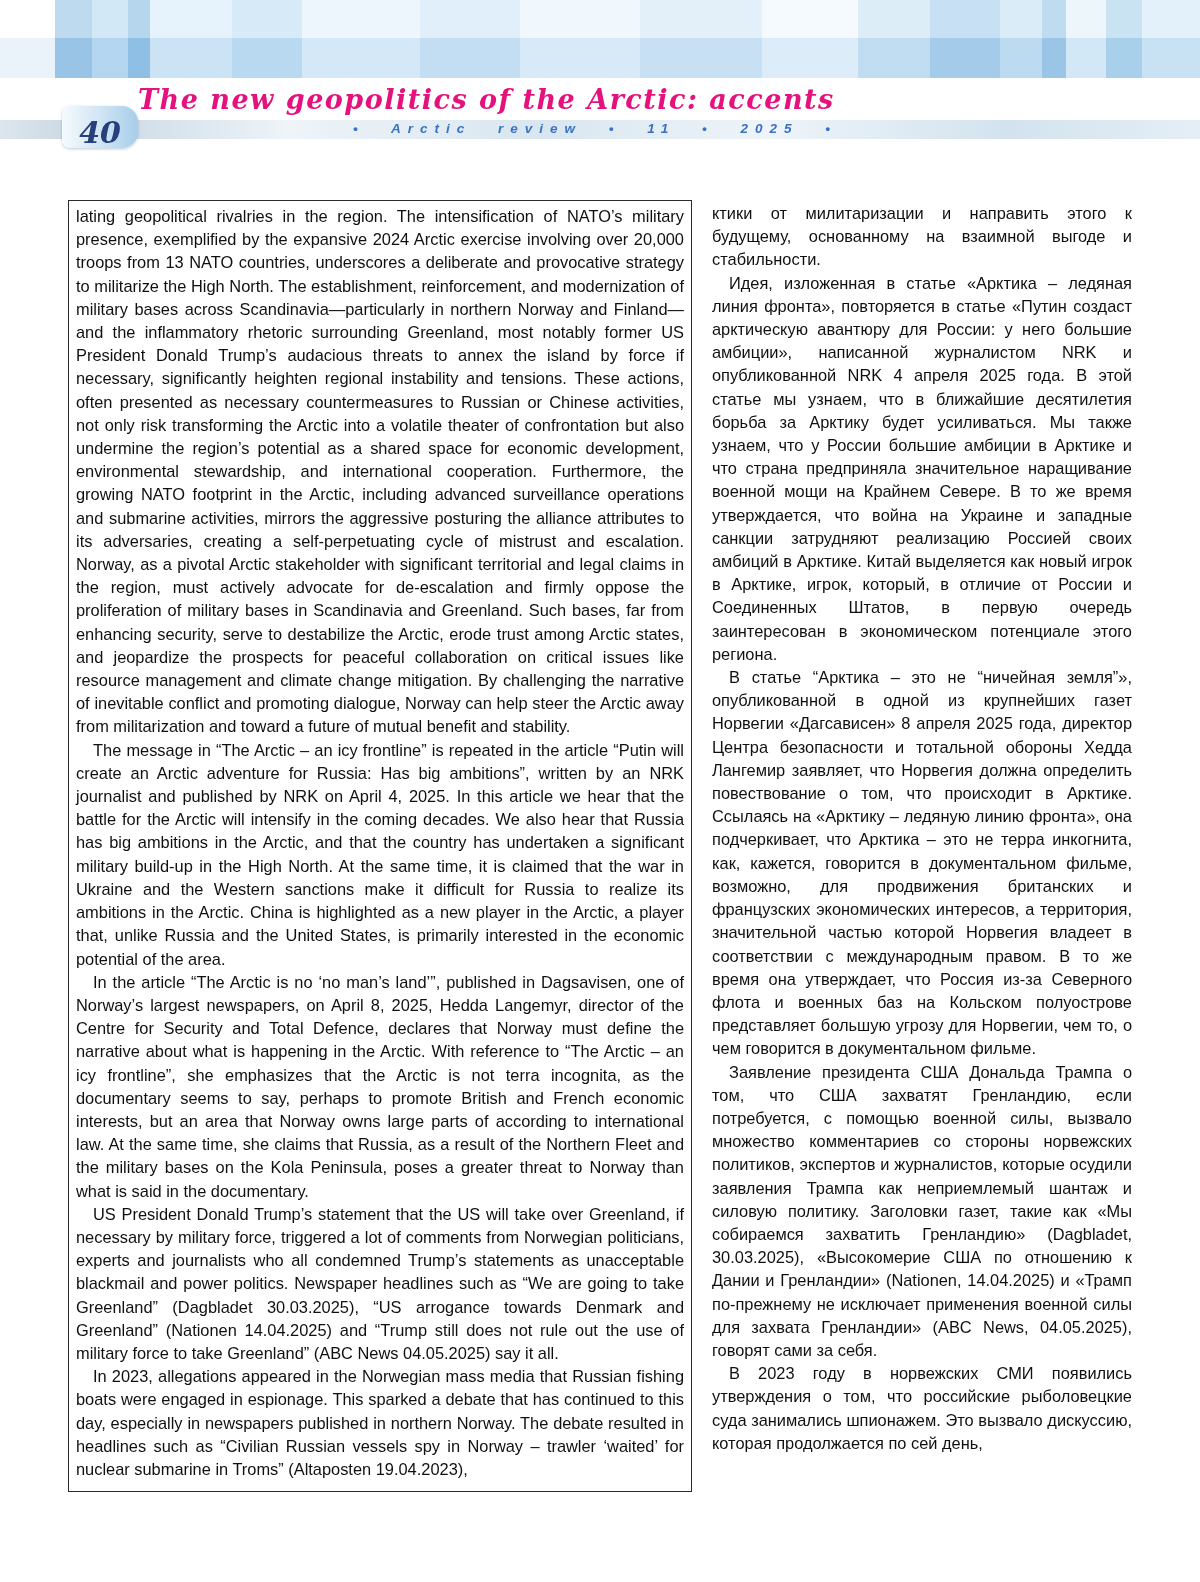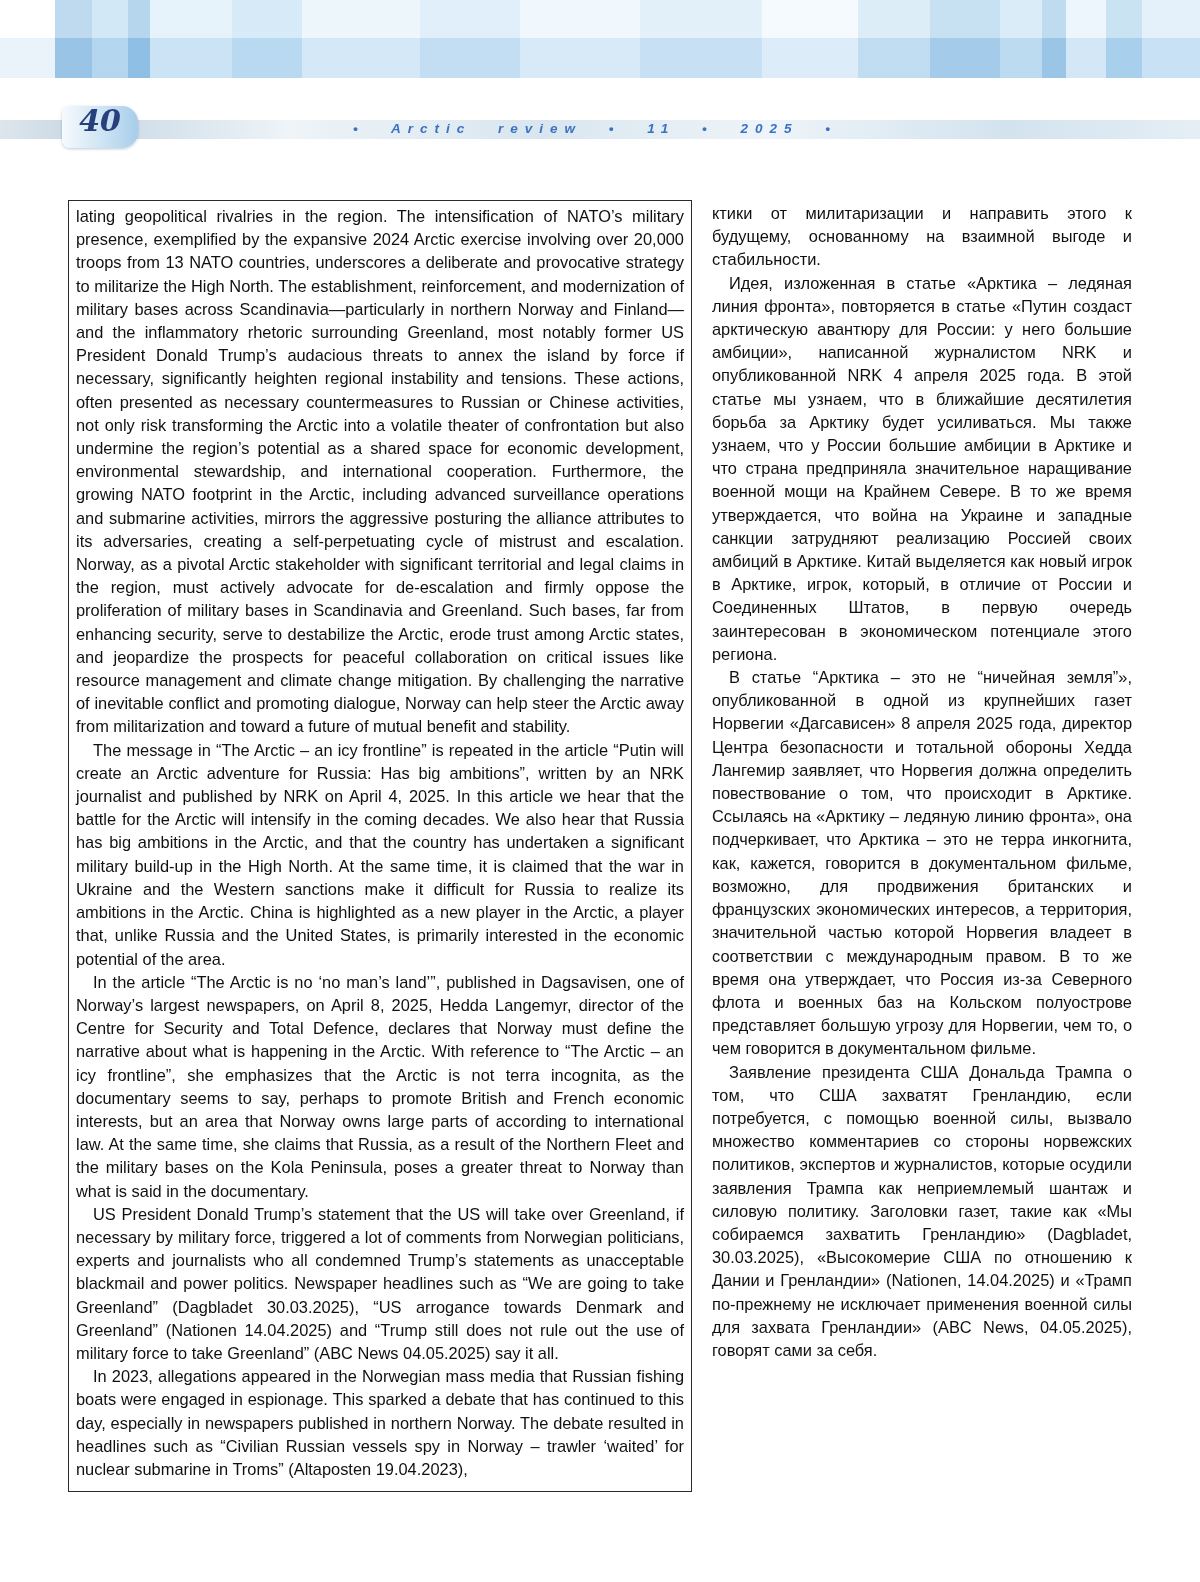--- a/index.html
+++ b/index.html
@@ -46,21 +46,21 @@
     background:linear-gradient(90deg,
       #dde6ec 0%,#c7d7e4 7%,#eef4f8 24%,#d9e6ef 45%,
       #eef4f9 64%,#d3e3ee 84%,#e5eef5 100%);
   }
 
   .page-num-box{
     position:absolute;left:62px;top:106px;width:76px;height:42px;
     border-radius:8px 16px 16px 8px;
     background:linear-gradient(90deg,#f6fafd 0%,#cde3f3 55%,#a7cdea 100%);
     box-shadow:0 1px 3px rgba(60,100,140,.35);
-    display:flex;align-items:flex-start;justify-content:center;
+    display:flex;align-items:flex-end;justify-content:center;
   }
   .page-num{
     font-family:"DejaVu Serif", serif;font-style:italic;font-weight:bold;
     font-size:30px;color:#27407c;line-height:1;
   }
 
   .journal-line{
     position:absolute;left:0;top:121px;width:1190px;height:18px;
     text-align:center;
     font-family:"Liberation Sans", sans-serif;
@@ -88,20 +88,21 @@
   }
   p.ind{text-indent:17px;}
 </style>
 </head>
 <body>
 
 <div class="page">
 
   <div class="header-band"></div>
 
+  <div class="article-title">The new geopolitics of the Arctic: accents</div>
 
   <div class="header-stripe"></div>
 
   <div class="page-num-box">
     <span class="page-num">40</span>
   </div>
 
   <div class="journal-line">• Arctic review • 11 • 2025 •</div>
 
   <div class="columns">
@@ -112,17 +113,18 @@
       <p class="ind">In the article “The Arctic is no ‘no man’s land’”, published in Dagsavisen, one of Norway’s largest newspapers, on April 8, 2025, Hedda Langemyr, director of the Centre for Security and Total Defence, declares that Norway must define the narrative about what is happening in the Arctic. With reference to “The Arctic – an icy frontline”, she emphasizes that the Arctic is not terra incognita, as the documentary seems to say, perhaps to promote British and French economic interests, but an area that Norway owns large parts of according to international law. At the same time, she claims that Russia, as a result of the Northern Fleet and the military bases on the Kola Peninsula, poses a greater threat to Norway than what is said in the documentary.</p>
       <p class="ind">US President Donald Trump’s statement that the US will take over Greenland, if necessary by military force, triggered a lot of comments from Norwegian politicians, experts and journalists who all condemned Trump’s statements as unacceptable blackmail and power politics. Newspaper headlines such as “We are going to take Greenland” (Dagbladet 30.03.2025), “US arrogance towards Denmark and Greenland” (Nationen 14.04.2025) and “Trump still does not rule out the use of military force to take Greenland” (ABC News 04.05.2025) say it all.</p>
       <p class="ind">In 2023, allegations appeared in the Norwegian mass media that Russian fishing boats were engaged in espionage. This sparked a debate that has continued to this day, especially in newspapers published in northern Norway. The debate resulted in headlines such as “Civilian Russian vessels spy in Norway – trawler ‘waited’ for nuclear submarine in Troms” (Altaposten 19.04.2023),</p>
     </div>
 
     <div class="col-right" lang="ru">
       <p>ктики от милитаризации и направить этого к будущему, основанному на взаимной выгоде и стабильности.</p>
       <p class="ind">Идея, изложенная в статье «Арктика – ледяная линия фронта», повторяется в статье «Путин создаст арктическую авантюру для России: у него большие амбиции», написанной журналистом NRK и опубликованной NRK 4 апреля 2025 года. В этой статье мы узнаем, что в ближайшие десятилетия борьба за Арктику будет усиливаться. Мы также узнаем, что у России большие амбиции в Арктике и что страна предприняла значительное наращивание военной мощи на Крайнем Севере. В то же время утверждается, что война на Украине и западные санкции затрудняют реализацию Россией своих амбиций в Арктике. Китай выделяется как новый игрок в Арктике, игрок, который, в отличие от России и Соединенных Штатов, в первую очередь заинтересован в экономическом потенциале этого региона.</p>
       <p class="ind">В статье “Арктика – это не “ничейная земля”», опубликованной в одной из крупнейших газет Норвегии «Дагсависен» 8 апреля 2025 года, директор Центра безопасности и тотальной обороны Хедда Лангемир заявляет, что Норвегия должна определить повествование о том, что происходит в Арктике. Ссылаясь на «Арктику – ледяную линию фронта», она подчеркивает, что Арктика – это не терра инкогнита, как, кажется, говорится в документальном фильме, возможно, для продвижения британских и французских экономических интересов, а территория, значительной частью которой Норвегия владеет в соответствии с международным правом. В то же время она утверждает, что Россия из-за Северного флота и военных баз на Кольском полуострове представляет большую угрозу для Норвегии, чем то, о чем говорится в документальном фильме.</p>
       <p class="ind">Заявление президента США Дональда Трампа о том, что США захватят Гренландию, если потребуется, с помощью военной силы, вызвало множество комментариев со стороны норвежских политиков, экспертов и журналистов, которые осудили заявления Трампа как неприемлемый шантаж и силовую политику. Заголовки газет, такие как «Мы собираемся захватить Гренландию» (Dagbladet, 30.03.2025), «Высокомерие США по отношению к Дании и Гренландии» (Nationen, 14.04.2025) и «Трамп по-прежнему не исключает применения военной силы для захвата Гренландии» (ABC News, 04.05.2025), говорят сами за себя.</p>
+      <p class="ind">В 2023 году в норвежских СМИ появились утверждения о том, что российские рыболовецкие суда занимались шпионажем. Это вызвало дискуссию, которая продолжается по сей день,</p>
     </div>
 
   </div>
 
 </div>
 
 </body></html>

